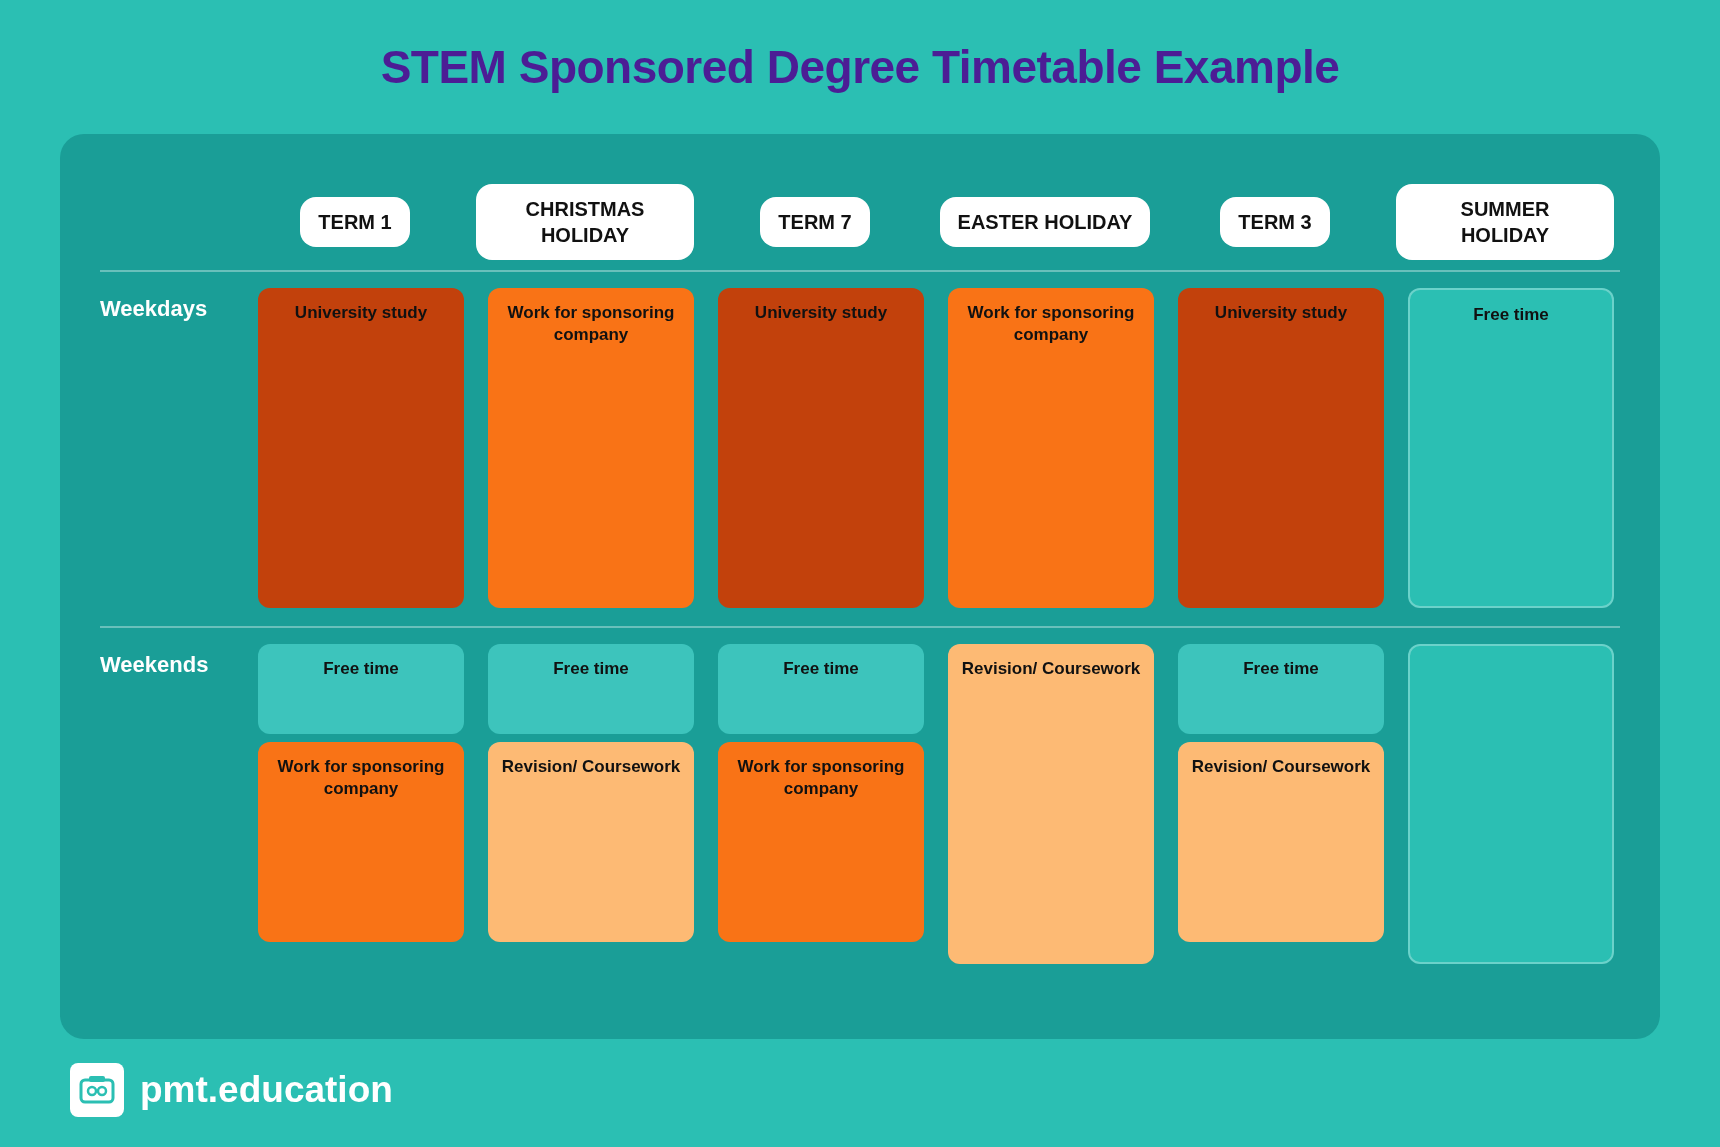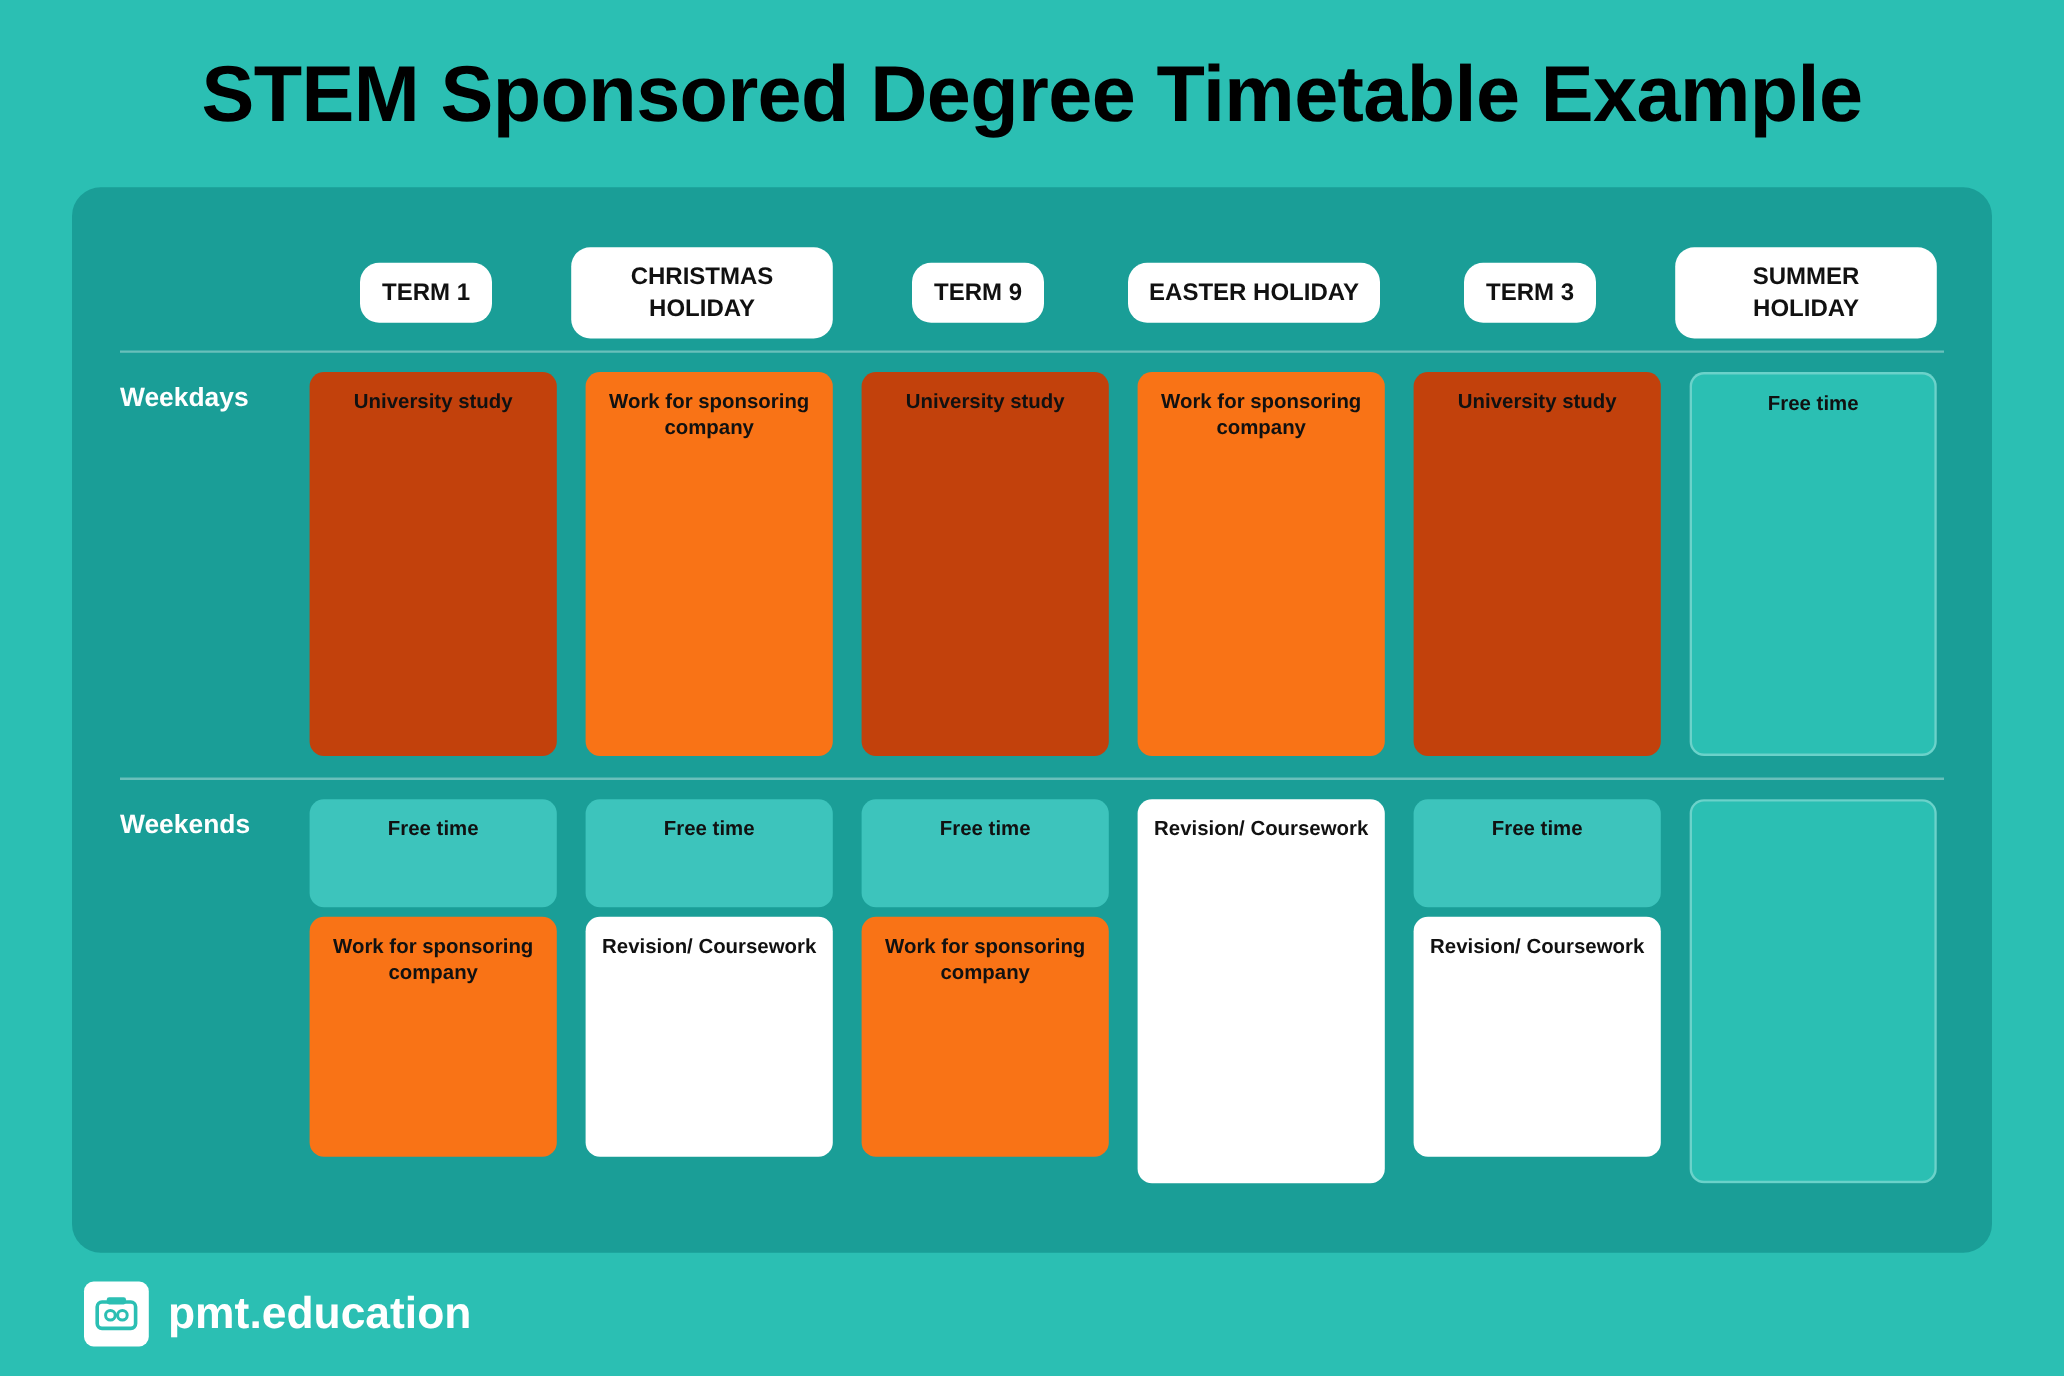--- a/index.html
+++ b/index.html
@@ -9,22 +9,22 @@
       font-family: 'Arial', sans-serif;
       width: 1720px;
       min-height: 1147px;
       display: flex;
       flex-direction: column;
       align-items: center;
       padding: 40px 60px 30px;
     }
 
     .page-title {
-      color: #000000;
-      font-size: 66px;
+      color: #4c1d95;
+      font-size: 46px;
       font-weight: 900;
       text-align: center;
       margin-bottom: 40px;
       letter-spacing: -0.5px;
     }
 
     .main-card {
       background-color: #1a9e97;
       border-radius: 24px;
       padding: 40px 40px 40px 40px;
@@ -94,21 +94,21 @@
       background-color: #f97316;
       color: #111;
     }
 
     .block-teal {
       background-color: #2bbfb3;
       color: #111;
     }
 
     .block-yellow {
-      background-color: #ffffff;
+      background-color: #fdba74;
       color: #111;
       text-align: right;
     }
 
     
     .block-large {
       min-height: 320px;
     }
 
     
@@ -187,21 +187,21 @@
 
     <div class="header-row">
       <div class="header-cell"></div>
       <div class="header-cell">
         <div class="header-badge">TERM 1</div>
       </div>
       <div class="header-cell">
         <div class="header-badge">CHRISTMAS HOLIDAY</div>
       </div>
       <div class="header-cell">
-        <div class="header-badge">TERM 9</div>
+        <div class="header-badge">TERM 7</div>
       </div>
       <div class="header-cell">
         <div class="header-badge">EASTER HOLIDAY</div>
       </div>
       <div class="header-cell">
         <div class="header-badge">TERM 3</div>
       </div>
       <div class="header-cell">
         <div class="header-badge">SUMMER HOLIDAY</div>
       </div>

